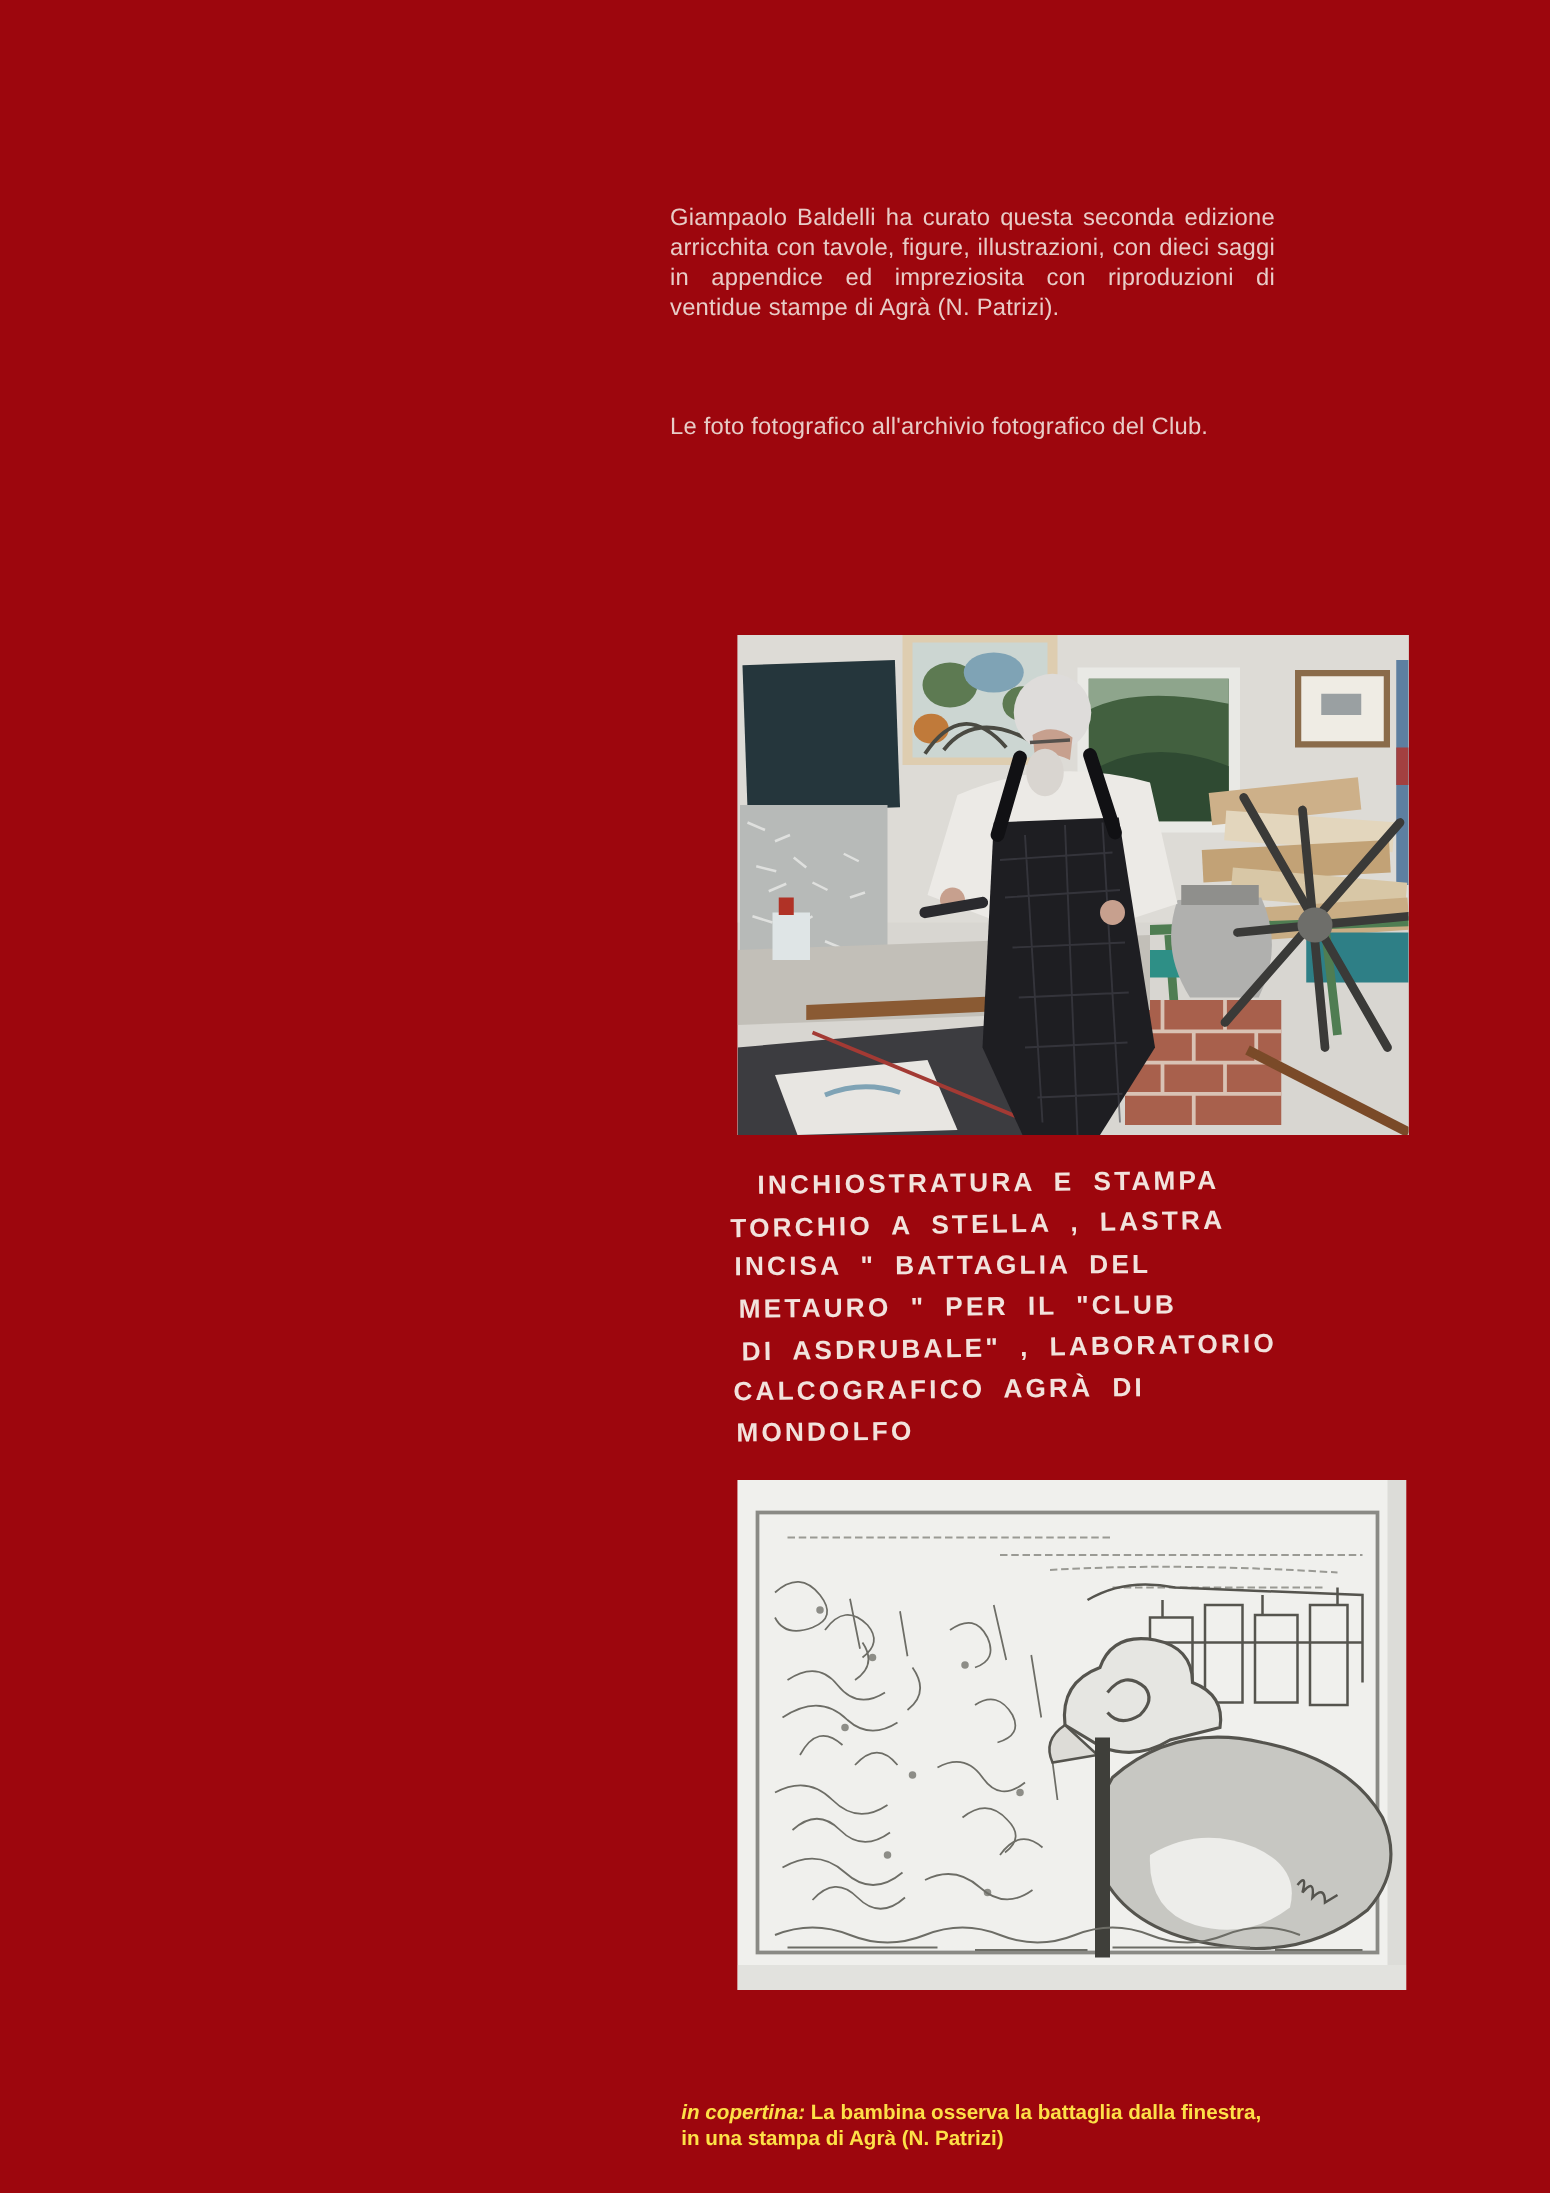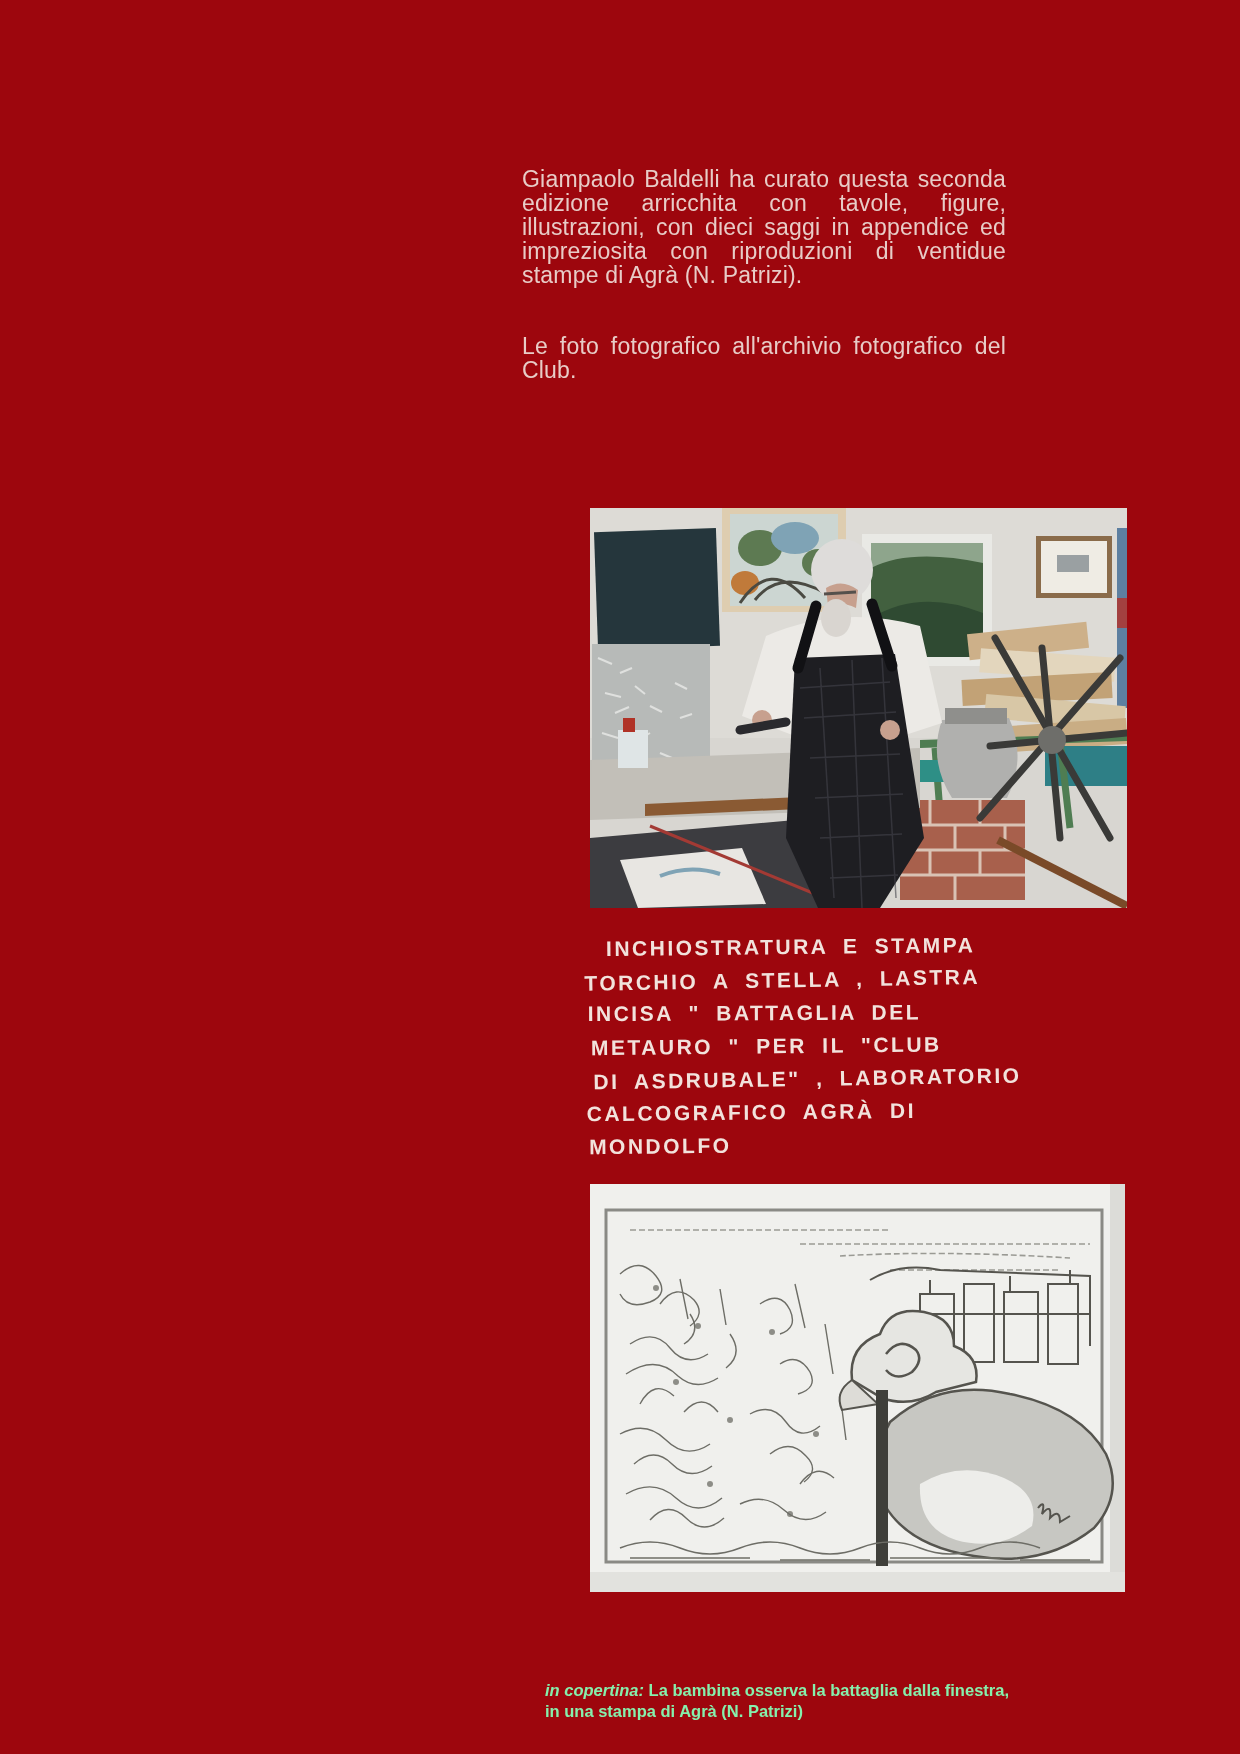--- a/index.html
+++ b/index.html
@@ -2,22 +2,22 @@
 <html><head>
 <meta charset="utf-8">
 <style>
   html,body{margin:0;padding:0;}
   body{
     width:1240px;height:1754px;position:relative;overflow:hidden;
     background:#9d060d;
     font-family:"Liberation Sans", sans-serif;
   }
   .intro-par{
-    position:absolute;left:522px;width:484px;
-    color:#e8ccc7;font-size:23px;line-height:24px;
+    position:absolute;left:536px;width:484px;
+    color:#e8ccc7;font-size:19px;line-height:24px;
     text-align:justify;letter-spacing:.2px;
   }
   #par1{top:144px;}
   #par2{top:311px;}
   .photo-frame{position:absolute;overflow:hidden;background:#d8d6d1;}
   #workshop-photo{left:590px;top:508px;width:537px;height:400px;}
   #etching-image{left:590px;top:1184px;width:535px;height:408px;background:#f2f2ef;}
   .hw-block{
     position:absolute;left:585px;top:930px;
     color:#f2e2dc;font-size:21px;line-height:33px;
@@ -27,21 +27,21 @@
   .hw-line{white-space:nowrap;}
   .hw-line:nth-child(1){margin-left:22px;}
   .hw-line:nth-child(2){margin-left:0px;transform:rotate(-0.4deg);}
   .hw-line:nth-child(3){margin-left:3px;transform:rotate(0.3deg);}
   .hw-line:nth-child(4){margin-left:6px;}
   .hw-line:nth-child(5){margin-left:8px;transform:rotate(-0.3deg);}
   .hw-line:nth-child(6){margin-left:1px;}
   .hw-line:nth-child(7){margin-left:3px;}
   .cover-caption{
     position:absolute;left:545px;top:1663px;width:468px;
-    color:#86efac;font-size:16.5px;line-height:21px;font-weight:bold;
+    color:#fde047;font-size:16.5px;line-height:21px;font-weight:bold;
   }
   .cover-caption .lead{font-style:italic;}
   svg{display:block;}
 </style>
 </head>
 <body>
 
 <p class="intro-par" id="par1">Giampaolo Baldelli ha curato questa seconda edizione arricchita con tavole, figure, illustrazioni, con dieci saggi in appendice ed impreziosita con riproduzioni di ventidue stampe di Agrà (N. Patrizi).</p>
 <p class="intro-par" id="par2">Le foto fotografico all'archivio fotografico del Club.</p>
 

